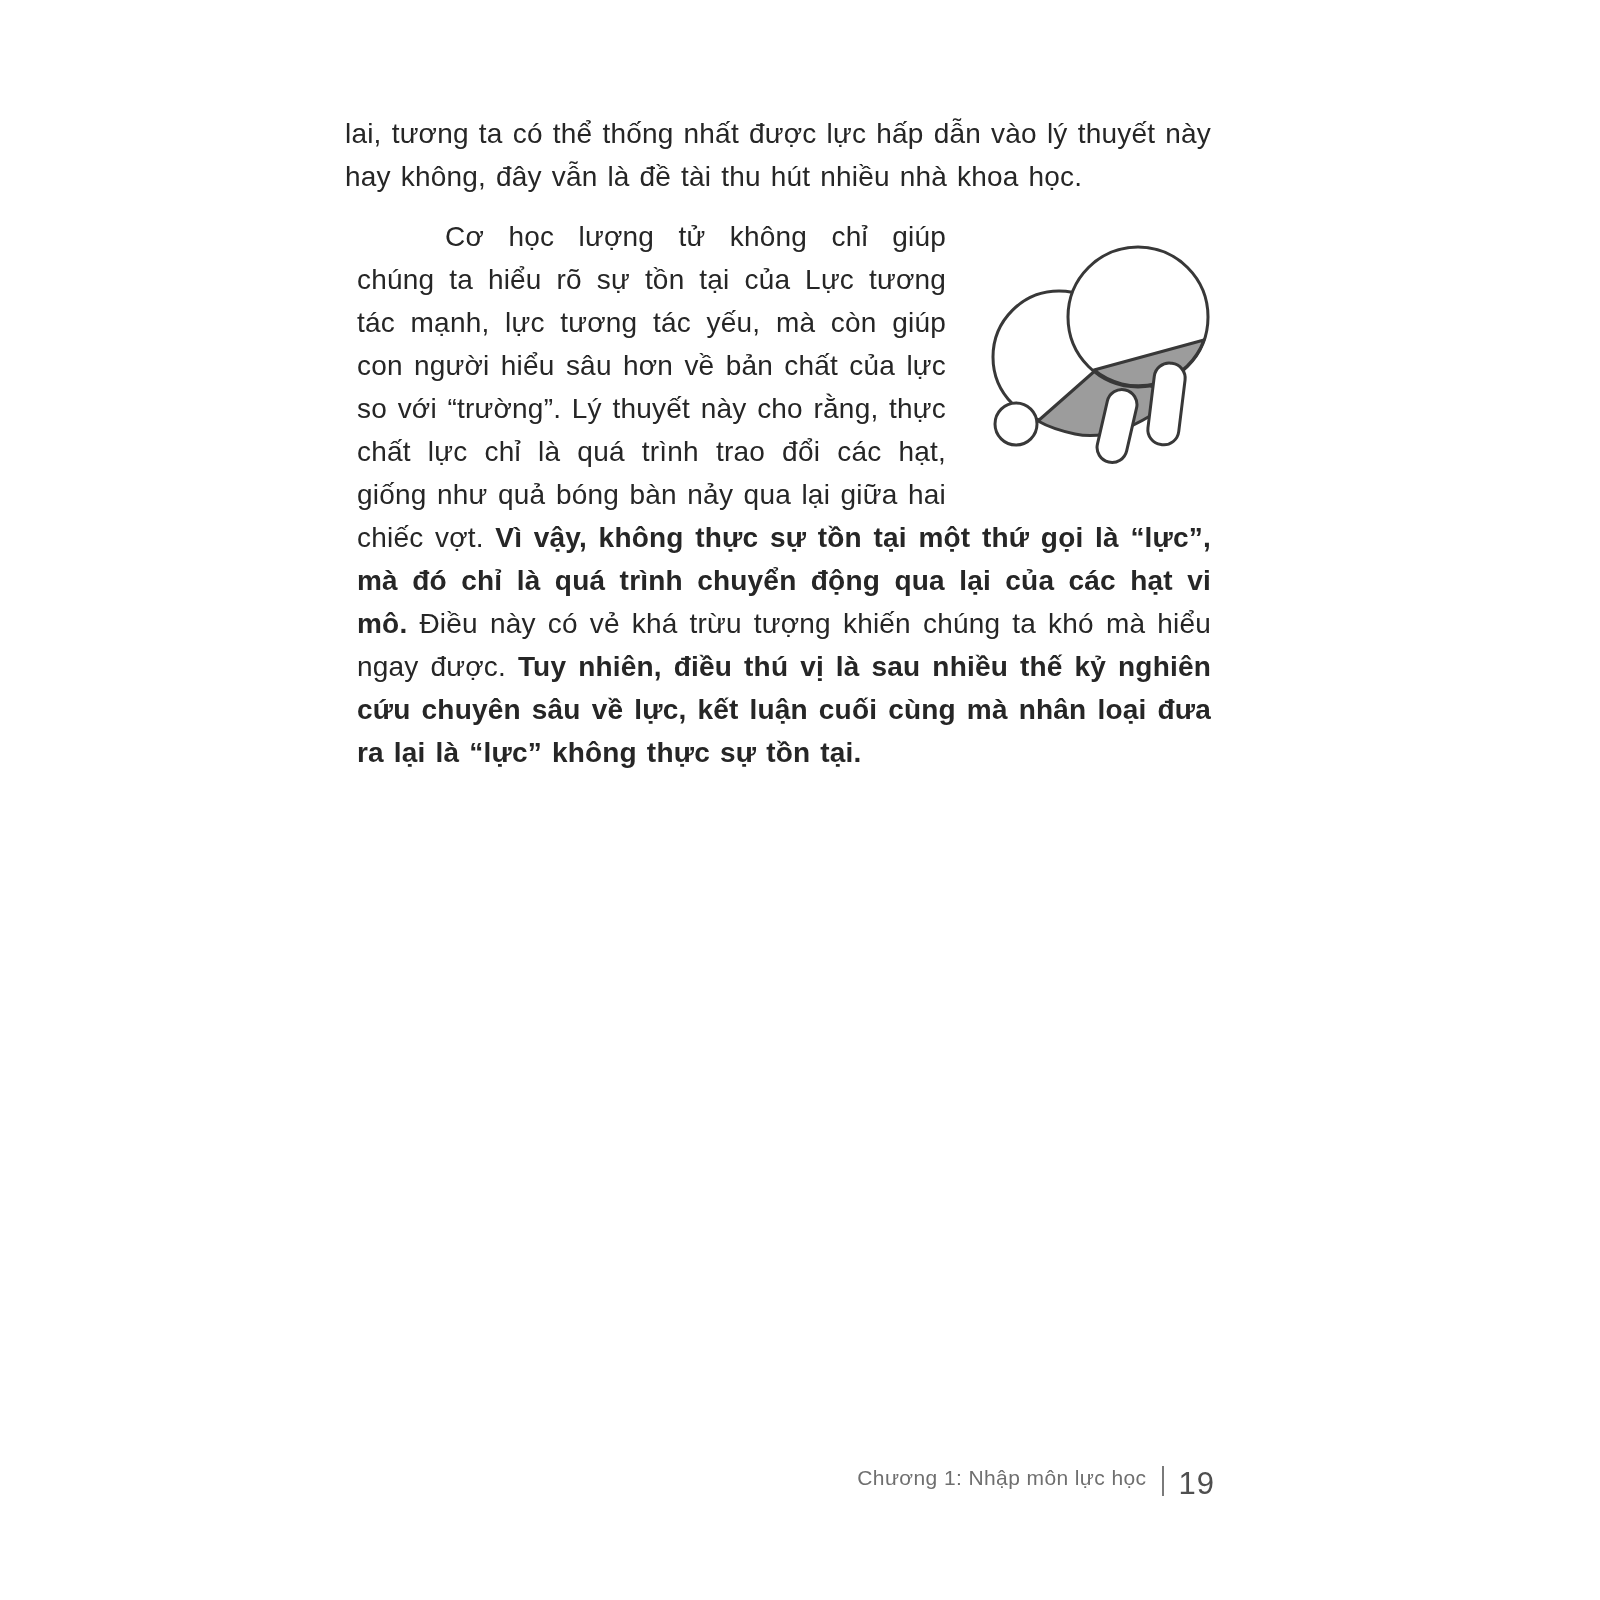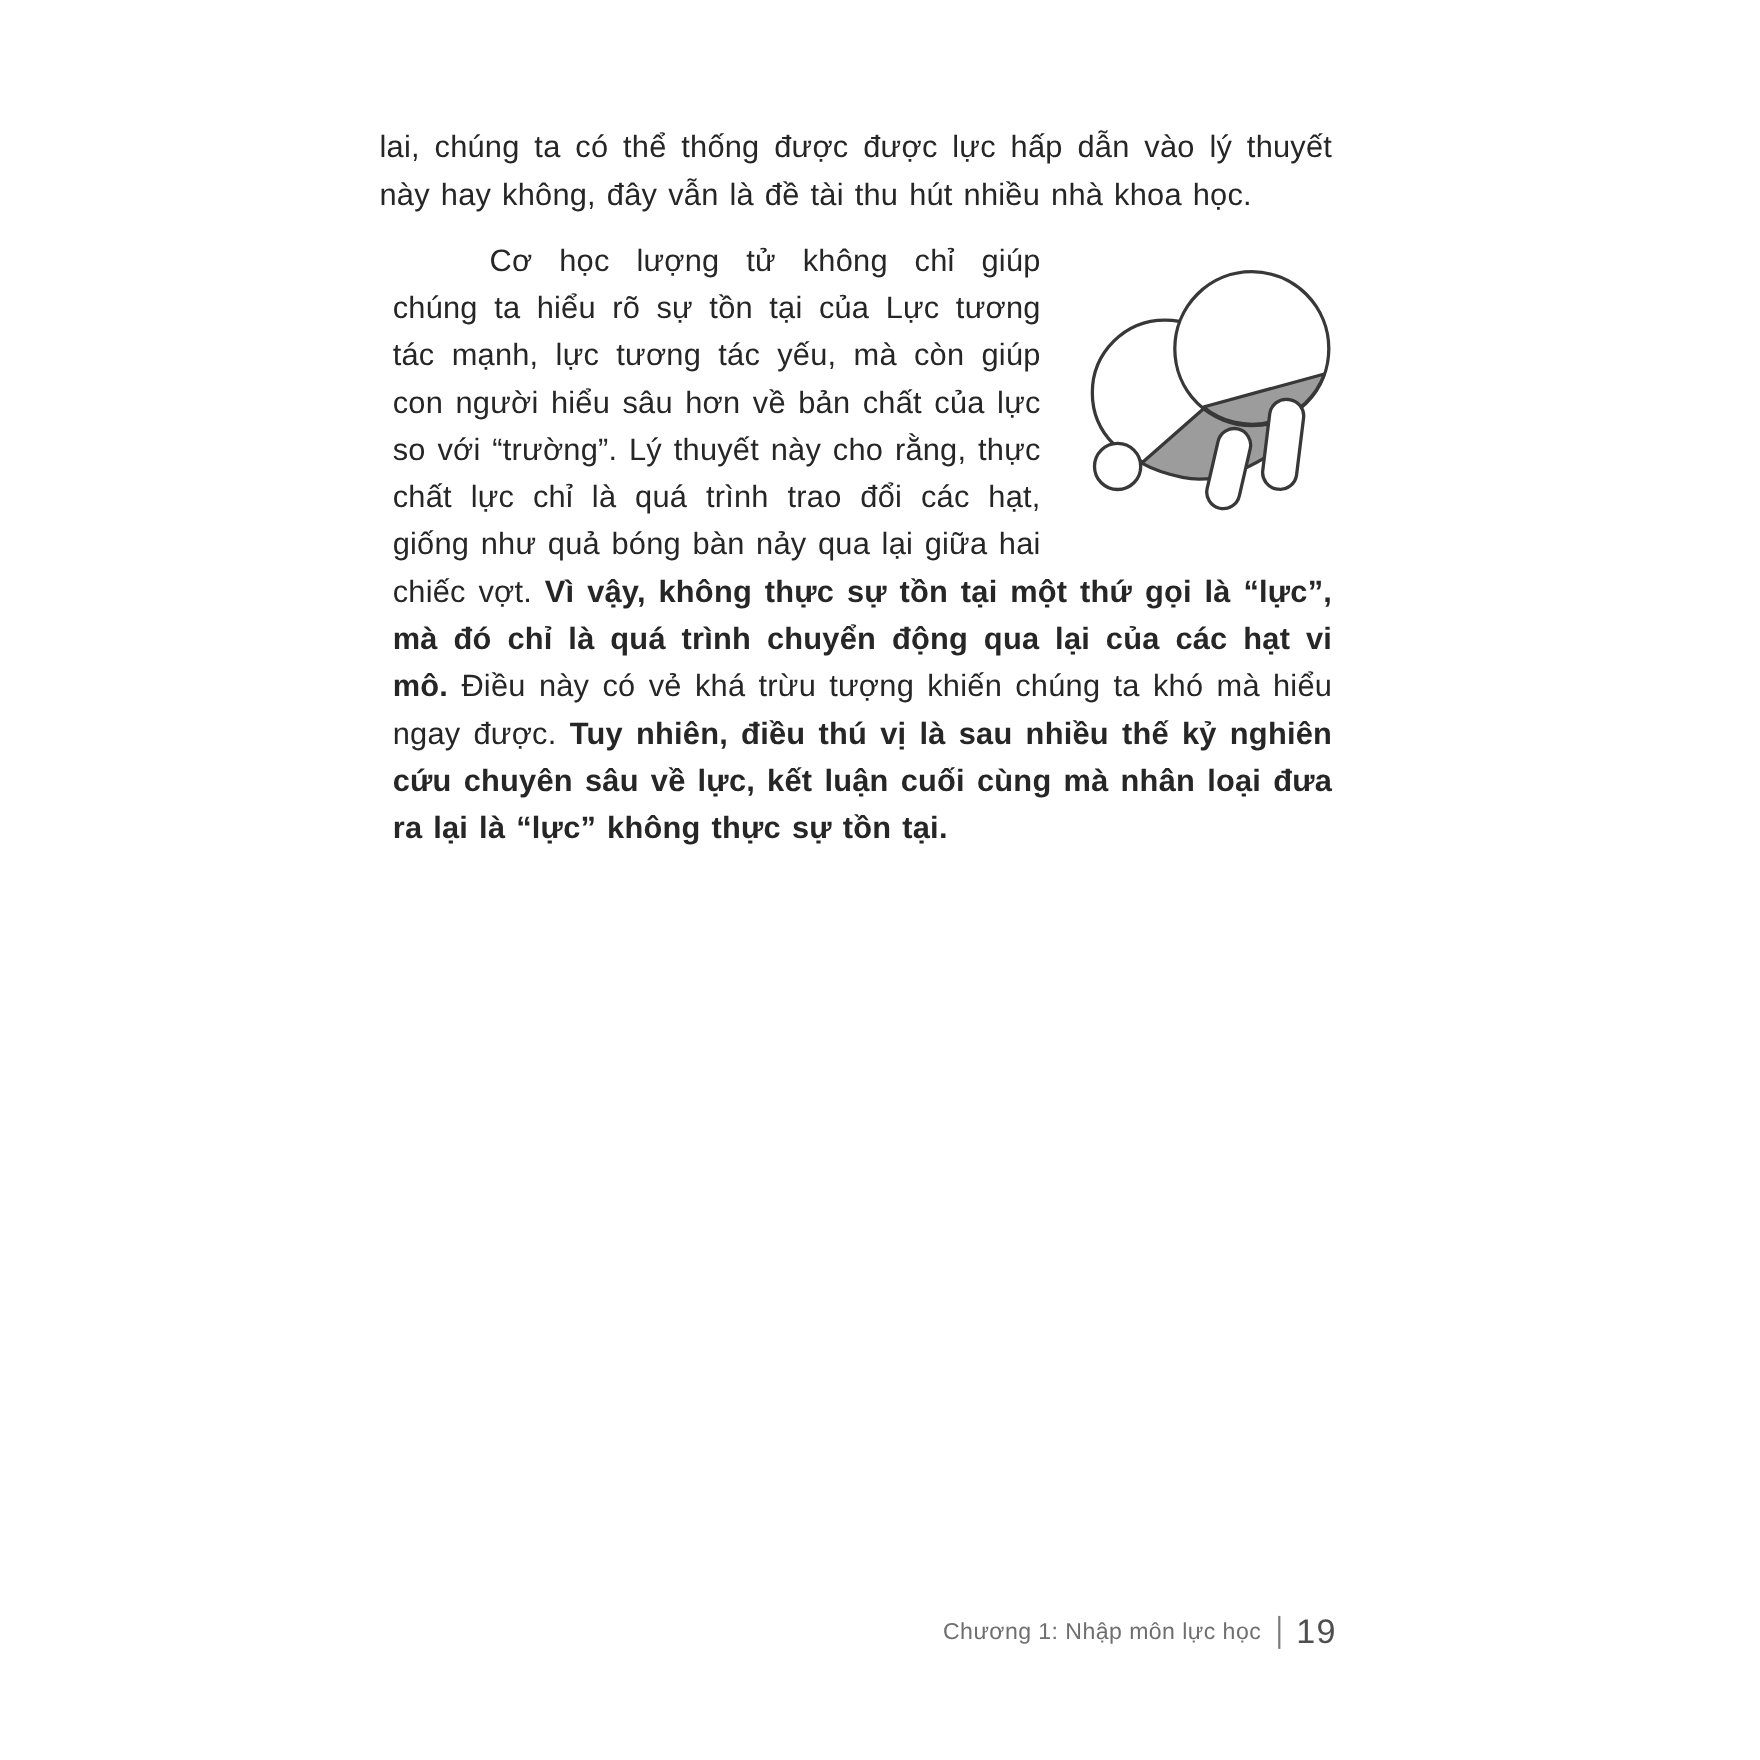--- a/index.html
+++ b/index.html
@@ -33,21 +33,20 @@
     width: 220px;
     height: 220px;
     margin: 30px 0 10px 45px;
     display: block;
   }
   .illu-float svg { display: block; width: 220px; height: 220px; }
   .footer {
     position: absolute;
     right: 385px; top: 1466px;
     display: flex;
-    align-items: center;
     gap: 15px;
   }
   .footer .chapter {
     color: #6f6f6f;
     font-size: 21px;
     letter-spacing: 0.4px;
   }
   .footer .sep {
     width: 2px; height: 30px;
     background: #7a7a7a;
@@ -56,21 +55,21 @@
     color: #4f4f4f;
     font-size: 31px;
     letter-spacing: 1px;
   }
 </style>
 </head>
 <body>
 
 <div class="textblock">
 
-  <p class="para p1"><span>lai, chúng ta có thể thống được được lực hấp dẫn vào lý thuyết này hay không, đây vẫn là đề tài thu hút nhiều nhà khoa học.</span></p>
+  <p class="para p1"><span>lai, tương ta có thể thống nhất được lực hấp dẫn vào lý thuyết này hay không, đây vẫn là đề tài thu hút nhiều nhà khoa học.</span></p>
 
   <p class="para p2 indent">
     <span class="illu-float">
       <svg viewBox="0 0 220 220" xmlns="http://www.w3.org/2000/svg">
         <g stroke="#383838" stroke-width="3" stroke-linejoin="round" stroke-linecap="round">
 
           <circle cx="68" cy="112" r="66" fill="#ffffff"></circle>
 
           <path d="M 47 176 L 106 124 Q 138 128 166 144 L 159 171 Q 118 196 84 189 Q 61 184 47 176 Z" fill="#9c9c9c"></path>
 

